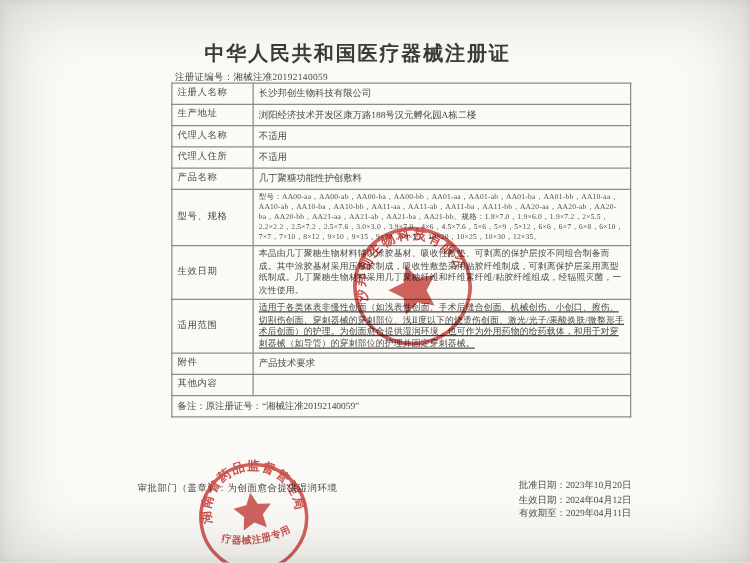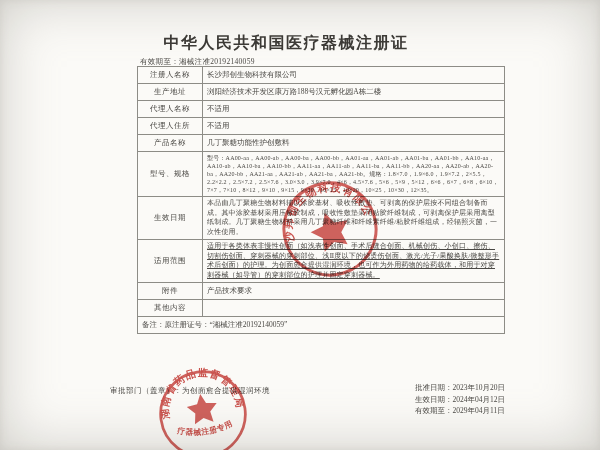--- a/index.html
+++ b/index.html
@@ -22,46 +22,46 @@
   }
   table.cert{
     position:absolute;top:66px;left:137px;width:368px;
     border-collapse:collapse;table-layout:fixed;
     font-size:7.5px;color:#4a4844;
   }
   table.cert td{
     border:1px solid #8d8c86;vertical-align:middle;
     padding:2px 4px;line-height:1.35;
   }
-  td.lbl{width:56px;text-align:center;letter-spacing:.5px;font-family:Liberation Mono, monospace;}
+  td.lbl{width:56px;text-align:left;letter-spacing:.5px;font-family:Liberation Mono, monospace;}
   td.val{text-align:left;}
   tr.simple td{height:12px;}
   td.small{font-size:6px;line-height:1.45;letter-spacing:.2px;padding:3px 5px;}
   td.remark-cell{padding-left:14px;height:12px;}
   .footer-left{
     position:absolute;left:110px;top:386px;font-size:7.5px;letter-spacing:.5px;color:#4a4844;
   }
   .footer-right{
     position:absolute;right:95px;top:382px;text-align:left;font-size:7.5px;line-height:1.55;color:#4a4844;
   }
-  .footer-right div{white-space:nowrap;}
+  .footer-right div{white-space:nowrap;text-align:right;}
   .stamp{
     position:absolute;mix-blend-mode:multiply;opacity:.88;pointer-events:none;
   }
   .stamp-company{left:280px;top:179px;width:100px;height:100px;transform:rotate(-18deg);}
   .stamp-authority{left:157px;top:368px;width:92px;height:92px;transform:rotate(-8deg);}
 </style>
 </head>
 <body>
 
 <div class="page">
 
   <div class="title">中华人民共和国医疗器械注册证</div>
 
-  <div class="certline">有效期至：湘械注准20192140059</div>
+  <div class="certline">注册证编号：湘械注准20192140059</div>
 
   <table class="cert">
     <tbody>
       <tr class="simple">
         <td class="lbl">注册人名称</td>
         <td class="val">长沙邦创生物科技有限公司</td>
       </tr>
       <tr class="simple">
         <td class="lbl">生产地址</td>
         <td class="val">浏阳经济技术开发区康万路188号汉元孵化园A栋二楼</td>

